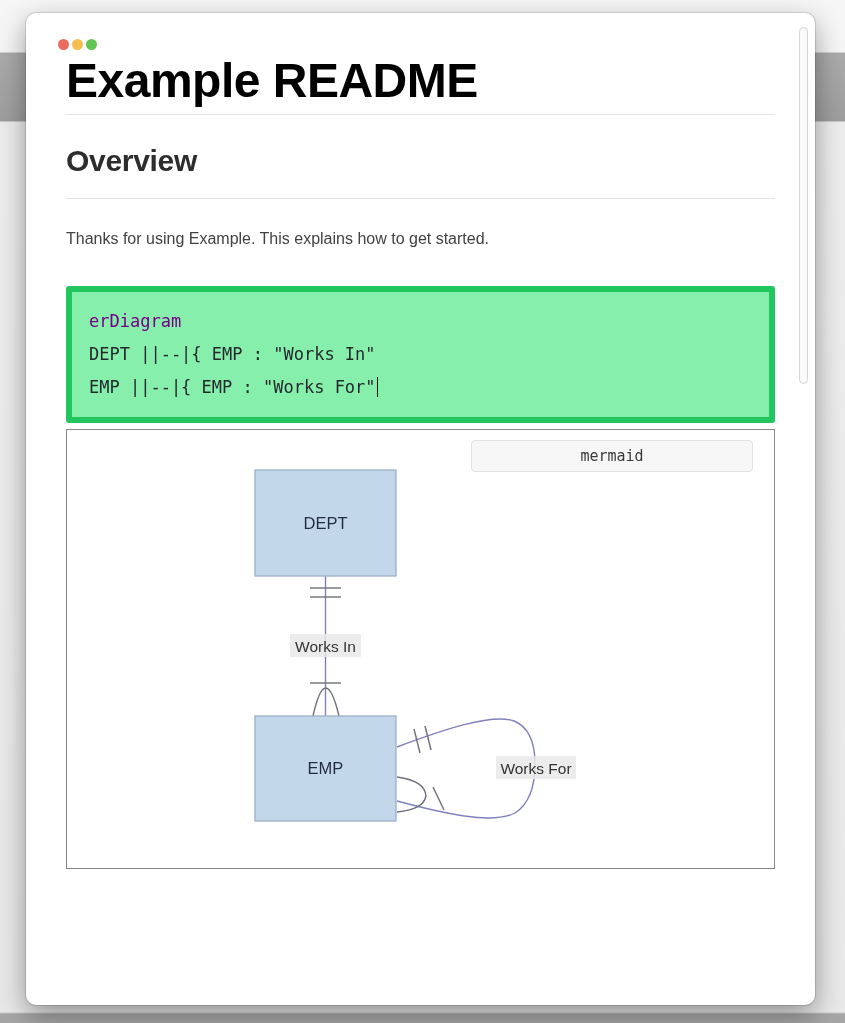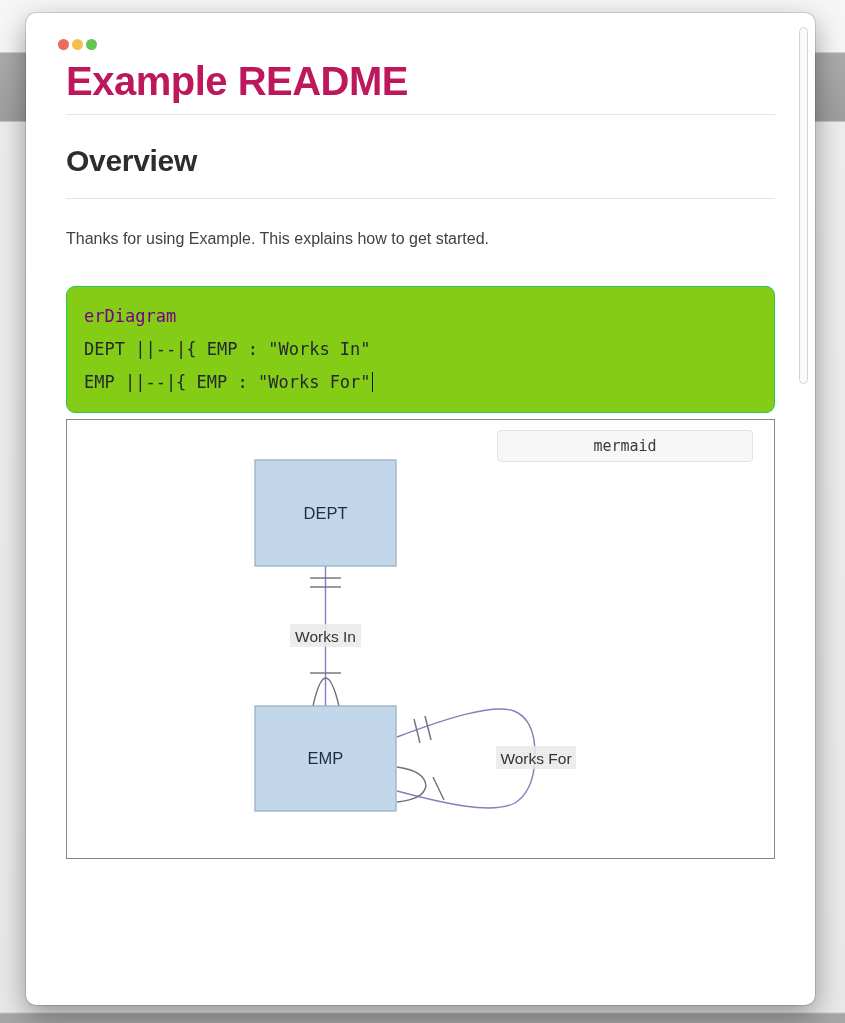--- a/index.html
+++ b/index.html
@@ -22,49 +22,49 @@
   .traffic { position:absolute; top:26px; width:11px; height:11px; border-radius:50%; }
   .t-close { left:32px; background:#ed6a5e; }
   .t-min   { left:46px; background:#f5bf4f; }
   .t-zoom  { left:60px; background:#62c554; }
   .scroll-thumb {
     position:absolute; right:7px; top:14px; width:9px; height:357px;
     background:#fafafa; border:1px solid #d4d4d4; border-radius:5px;
   }
   .content { padding:0 40px; color:#2f2f2f; }
   h1.doc-h1 {
-    margin-top:44px; font-size:40px; line-height:48px; font-weight:700;
-    color:#be185d; padding-bottom:9px; border-bottom:1px solid #e4e4e4;
+    margin-top:44px; font-size:48px; line-height:48px; font-weight:700;
+    color:#000000; padding-bottom:9px; border-bottom:1px solid #e4e4e4;
     letter-spacing:-0.5px;
   }
   h2.doc-h2 {
     margin-top:25px; font-size:30px; line-height:42px; font-weight:700;
     color:#2d2d2d; padding-bottom:16px; border-bottom:1px solid #e4e4e4;
     letter-spacing:-0.3px;
   }
   p.doc-p { margin-top:22px; font-size:16px; line-height:35px; color:#404244; }
   .codeblock {
-    margin-top:30px; background:#84cc16; border:1px solid #22c55e;
-    border-radius:9px; padding:13px 17px;
+    margin-top:30px; background:#86efac; border:6px solid #22c55e;
+    border-radius:3px; padding:13px 17px;
     font-family:"DejaVu Sans Mono","Liberation Mono",monospace;
     font-size:17px; line-height:33px; color:#24292e;
     cursor:text;
   }
   .code-line { white-space:pre; }
   .tok-keyword { color:#770088; }
   .caret {
     display:inline-block; width:1.5px; height:20px; background:#111;
     vertical-align:-4px; margin-left:1px;
   }
   .diagram-box {
     position:relative; margin-top:6px; height:440px;
     border:1.5px solid #878787; background:#ffffff;
   }
   .mermaid-badge {
-    position:absolute; top:10px; right:21px; width:256px; height:32px;
+    position:absolute; top:10px; right:21px; width:282px; height:32px;
     background:#f7f7f7; border:1px solid #e2e2e2; border-radius:4px;
     font-family:"DejaVu Sans Mono","Liberation Mono",monospace;
     font-size:15px; line-height:30px; color:#3a3a3a; text-align:center;
   }
   .er-svg { position:absolute; left:0; top:0; }
   .er-svg .rel  { stroke:#8080bd; stroke-width:1.4; fill:none; }
   .er-svg .mk   { stroke:#6f6f7c; stroke-width:1.4; fill:none; }
   .er-svg .entity { stroke:#9bb0c6; stroke-width:1.3; }
   .er-svg text.ent-label {
     font-family:"Liberation Sans",sans-serif; font-size:16.5px; fill:#1f2d3d;

